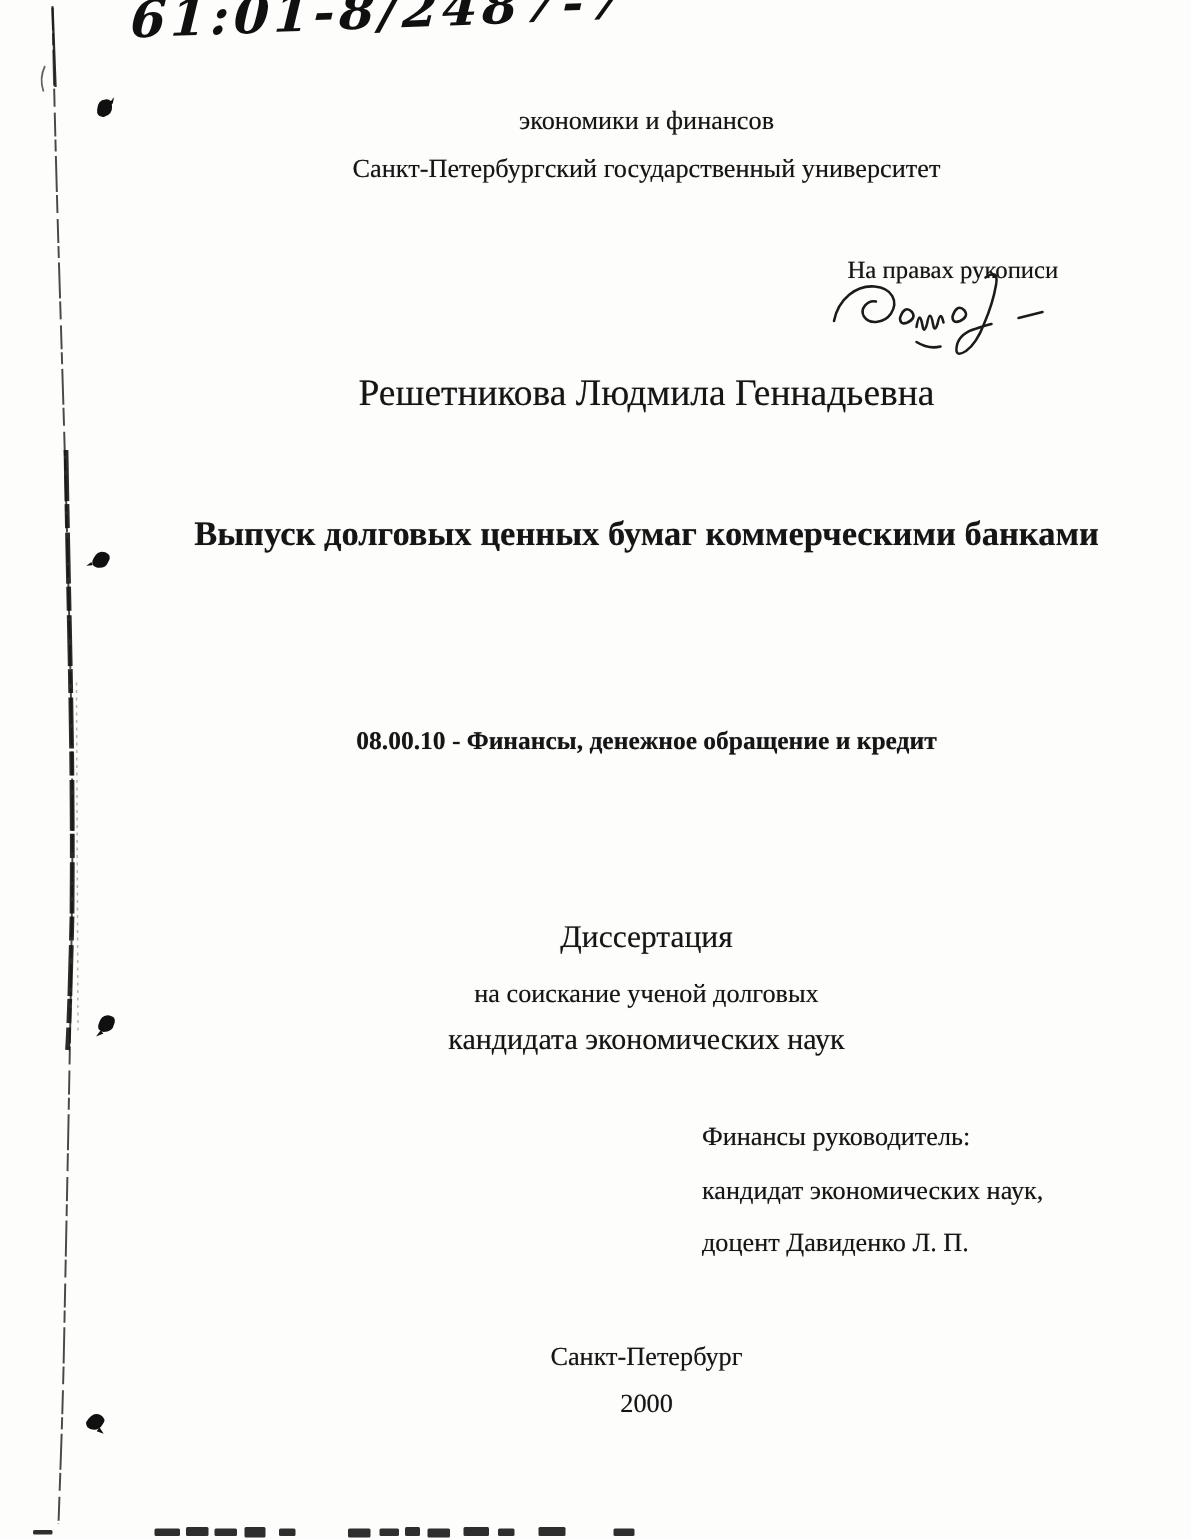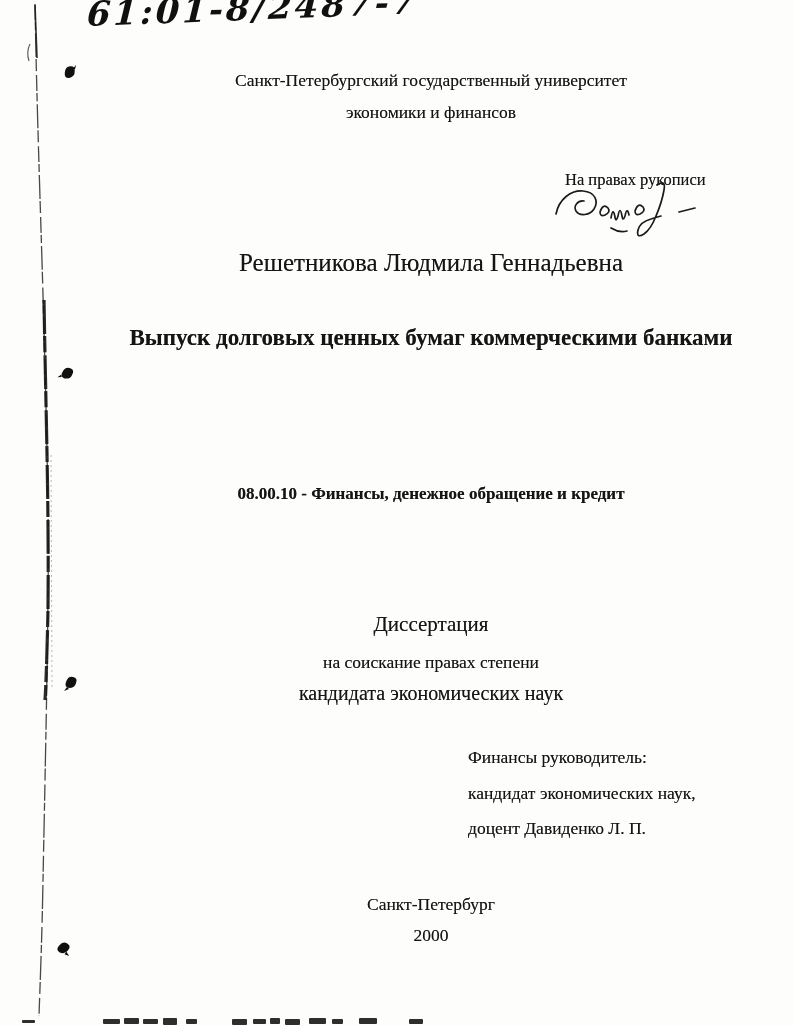--- a/index.html
+++ b/index.html
@@ -27,21 +27,21 @@
     white-space:nowrap;
     color:#101010;
   }
   .univ { top:64px; font-size:17.5px; line-height:32px; }
   .manuscript-note {
     position:absolute; left:565px; top:159px;
     font-size:16.5px; white-space:nowrap;margin-top:11px;
   }
   .signature-svg { position:absolute; left:553px; top:181px; }
   .author { top:249px; font-size:25px; }
-  .main-title { top:325px; font-size:23px; font-weight:bold; margin:0; }
+  .main-title { top:343px; font-size:23px; font-weight:bold; margin:0; }
   .specialty { top:484px; font-size:17px; font-weight:bold; }
   .thesis-type { top:612px; font-size:21px; }
   .thesis-sub1 { top:652px; font-size:17.5px; }
   .thesis-sub2 { top:682px; font-size:20px; }
   .advisor {
     position:absolute; left:468px; top:740px;
     font-size:17.5px; line-height:35.5px; white-space:nowrap;
   }
   .city { top:894px; font-size:17.5px; }
   .year { top:925px; font-size:17.5px; }
@@ -64,22 +64,22 @@
 
     <path fill="#101010" transform="translate(64,70) rotate(-15)" d="M0,3 Q2,-3 7,-2 Q12,-1 10,4 Q9,9 3,9 Q-2,8 0,3 Z M9,1 l4,-3 -2,4 Z"></path>
     <path fill="#101010" transform="translate(63,369) rotate(10)" d="M0,3 Q2,-3 7,-2 Q12,-1 10,4 Q9,9 3,9 Q-2,8 0,3 Z M-1,6 l-3,3 4,-1 Z"></path>
     <path fill="#101010" transform="translate(66,679)" d="M0,3 Q2,-3 7,-2 Q12,-1 10,4 Q9,9 3,9 Q-2,8 0,3 Z M1,8 l-3,4 5,-2 Z"></path>
     <path fill="#101010" transform="translate(60,943) rotate(20)" d="M0,3 Q2,-3 7,-2 Q12,-1 10,4 Q9,9 3,9 Q-2,8 0,3 Z M9,6 l4,3 -5,0 Z"></path>
   </svg>
 
   <div class="catalog-code">61:01-8/2487-7</div>
 
   <div class="center-line univ txt">
+    <div>экономики и финансов</div>
     <div>Санкт-Петербургский государственный университет</div>
-    <div>экономики и финансов</div>
   </div>
 
   <div class="manuscript-note txt">На правах рукописи</div>
 
   <svg class="signature-svg" width="148" height="66" viewBox="0 0 148 66">
     <g fill="none" stroke="#1b1b1b" stroke-width="1.7" stroke-linecap="round">
       <path d="M3,33 C6,18 18,9 30,10 C42,11 46,20 41,28 C37,34 27,36 23,30 C20,25 25,19 31,20"></path>
       <path d="M47,31 q3,-9 8,-4 q3,4 -3,7 q-5,2 -5,-3"></path>
       <path d="M58,37 q2,-12 4,-1 q1,6 3,-1 q2,-11 4,0 q1,6 3,0 q2,-10 4,-1"></path>
       <path d="M58,47 q8,5 16,3"></path>
@@ -89,21 +89,21 @@
     </g>
   </svg>
 
   <div class="center-line author txt">Решетникова Людмила Геннадьевна</div>
 
   <h1 class="center-line main-title txt">Выпуск долговых ценных бумаг коммерческими банками</h1>
 
   <div class="center-line specialty txt">08.00.10 - Финансы, денежное обращение и кредит</div>
 
   <div class="center-line thesis-type txt">Диссертация</div>
-  <div class="center-line thesis-sub1 txt">на соискание правах степени</div>
+  <div class="center-line thesis-sub1 txt">на соискание ученой долговых</div>
   <div class="center-line thesis-sub2 txt">кандидата экономических наук</div>
 
   <div class="advisor txt">
     <div>Финансы руководитель:</div>
     <div>кандидат экономических наук,</div>
     <div>доцент Давиденко Л. П.</div>
   </div>
 
   <div class="center-line city txt">Санкт-Петербург</div>
   <div class="center-line year txt">2000</div>

